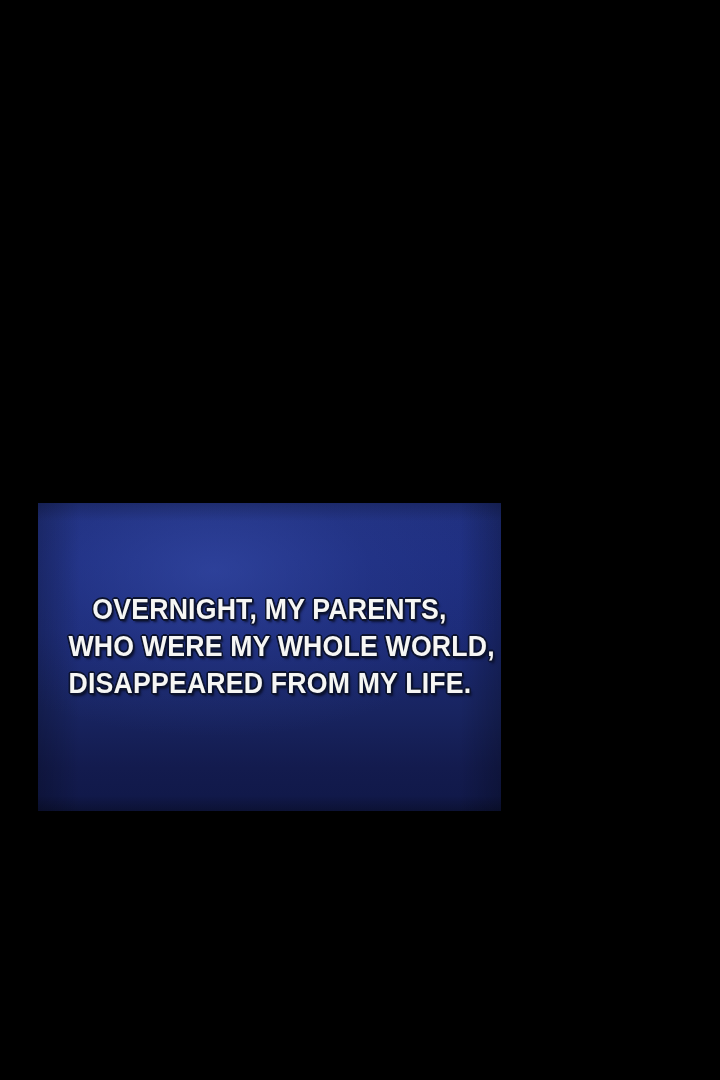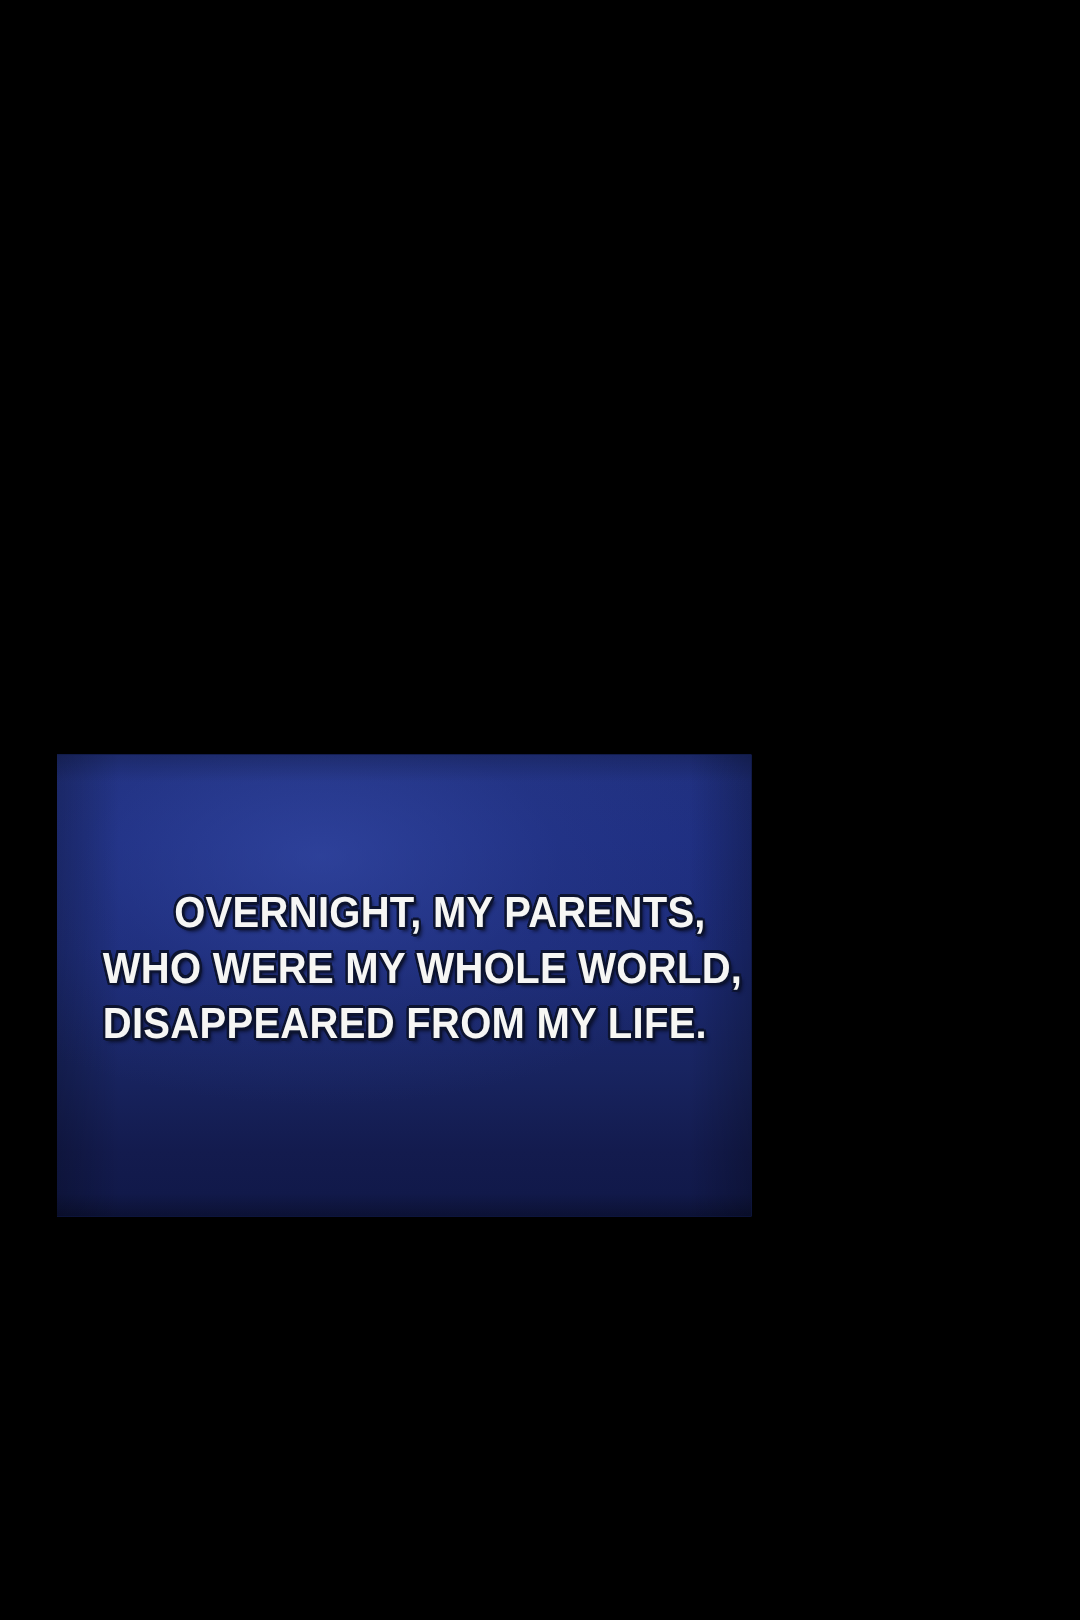--- a/index.html
+++ b/index.html
@@ -70,21 +70,21 @@
       linear-gradient(180deg, rgba(0,0,0,0.20) 0%, rgba(0,0,0,0) 6%,
                               rgba(0,0,0,0) 95%, rgba(0,0,0,0.28) 100%);
   }
 
   
   .caption-block {
     position: absolute;
     left: 0;
     right: 0;
     top: 88px;
-    text-align: right;
+    text-align: center;
     padding: 0 13px;
   }
 
   .caption-line {
     display: block;
     color: #f6f6f4;
     font-family: "Liberation Sans", sans-serif;
     font-weight: 700;
     font-size: 29px;
     line-height: 37px;

